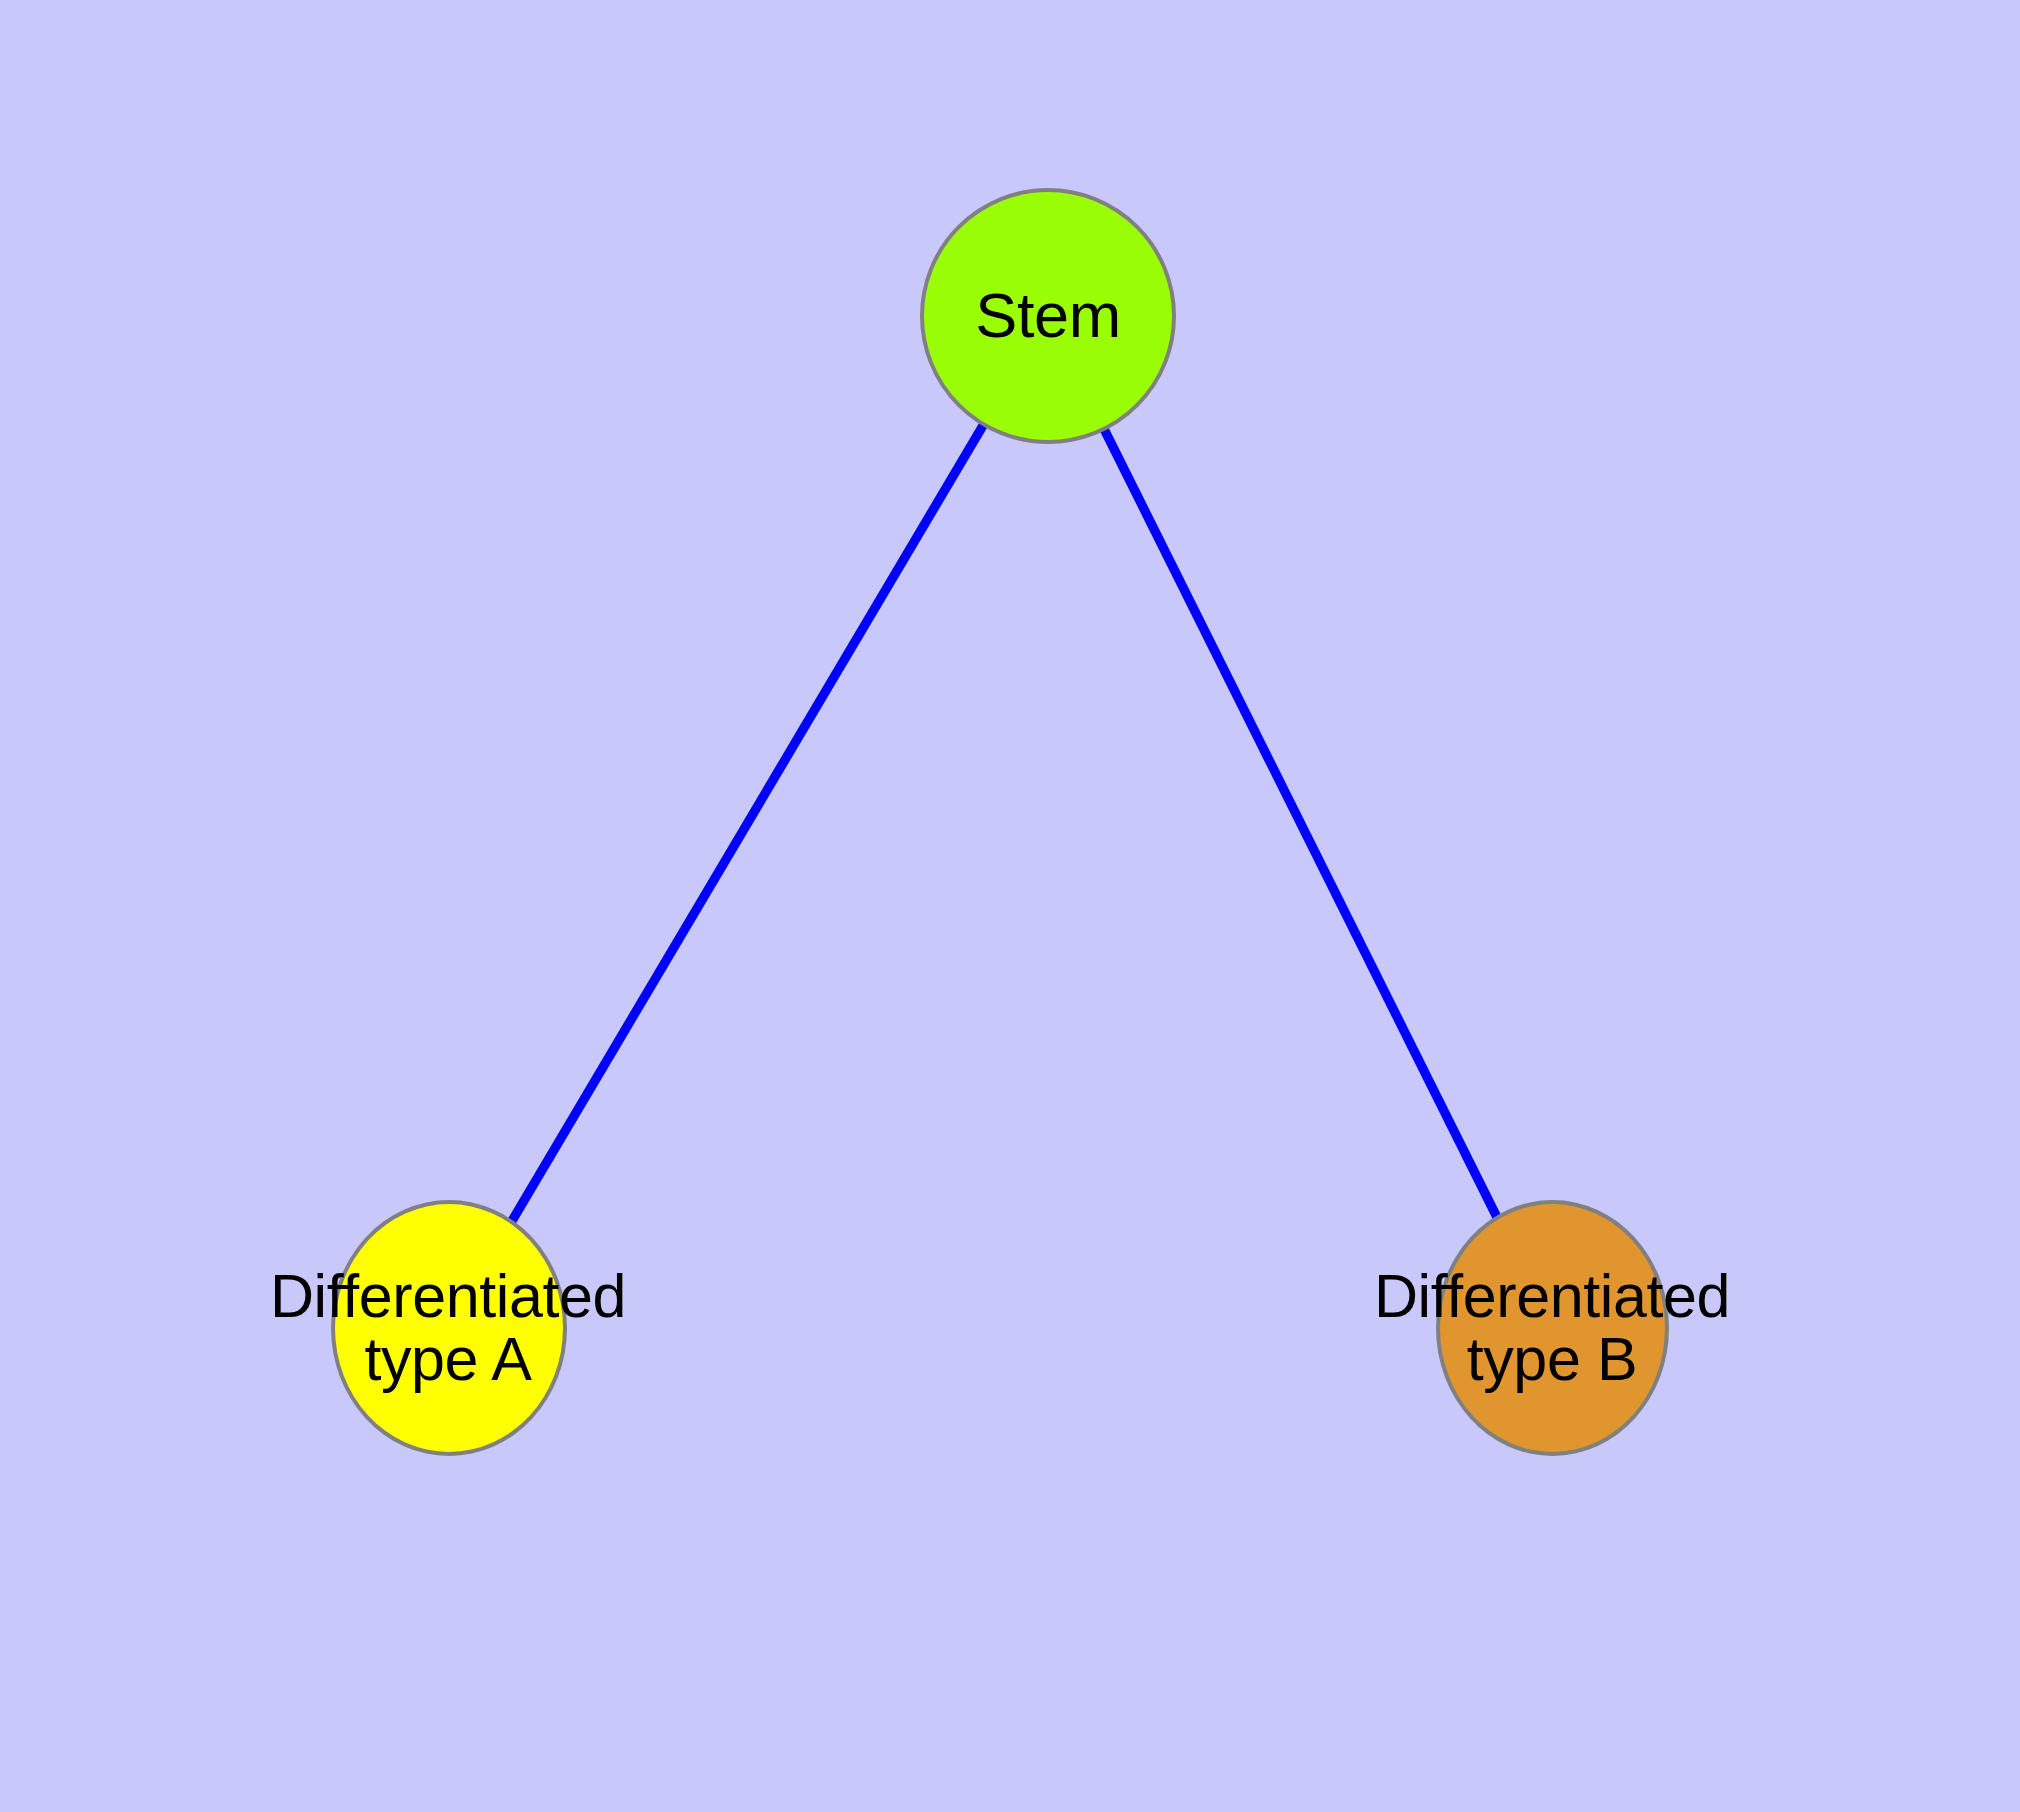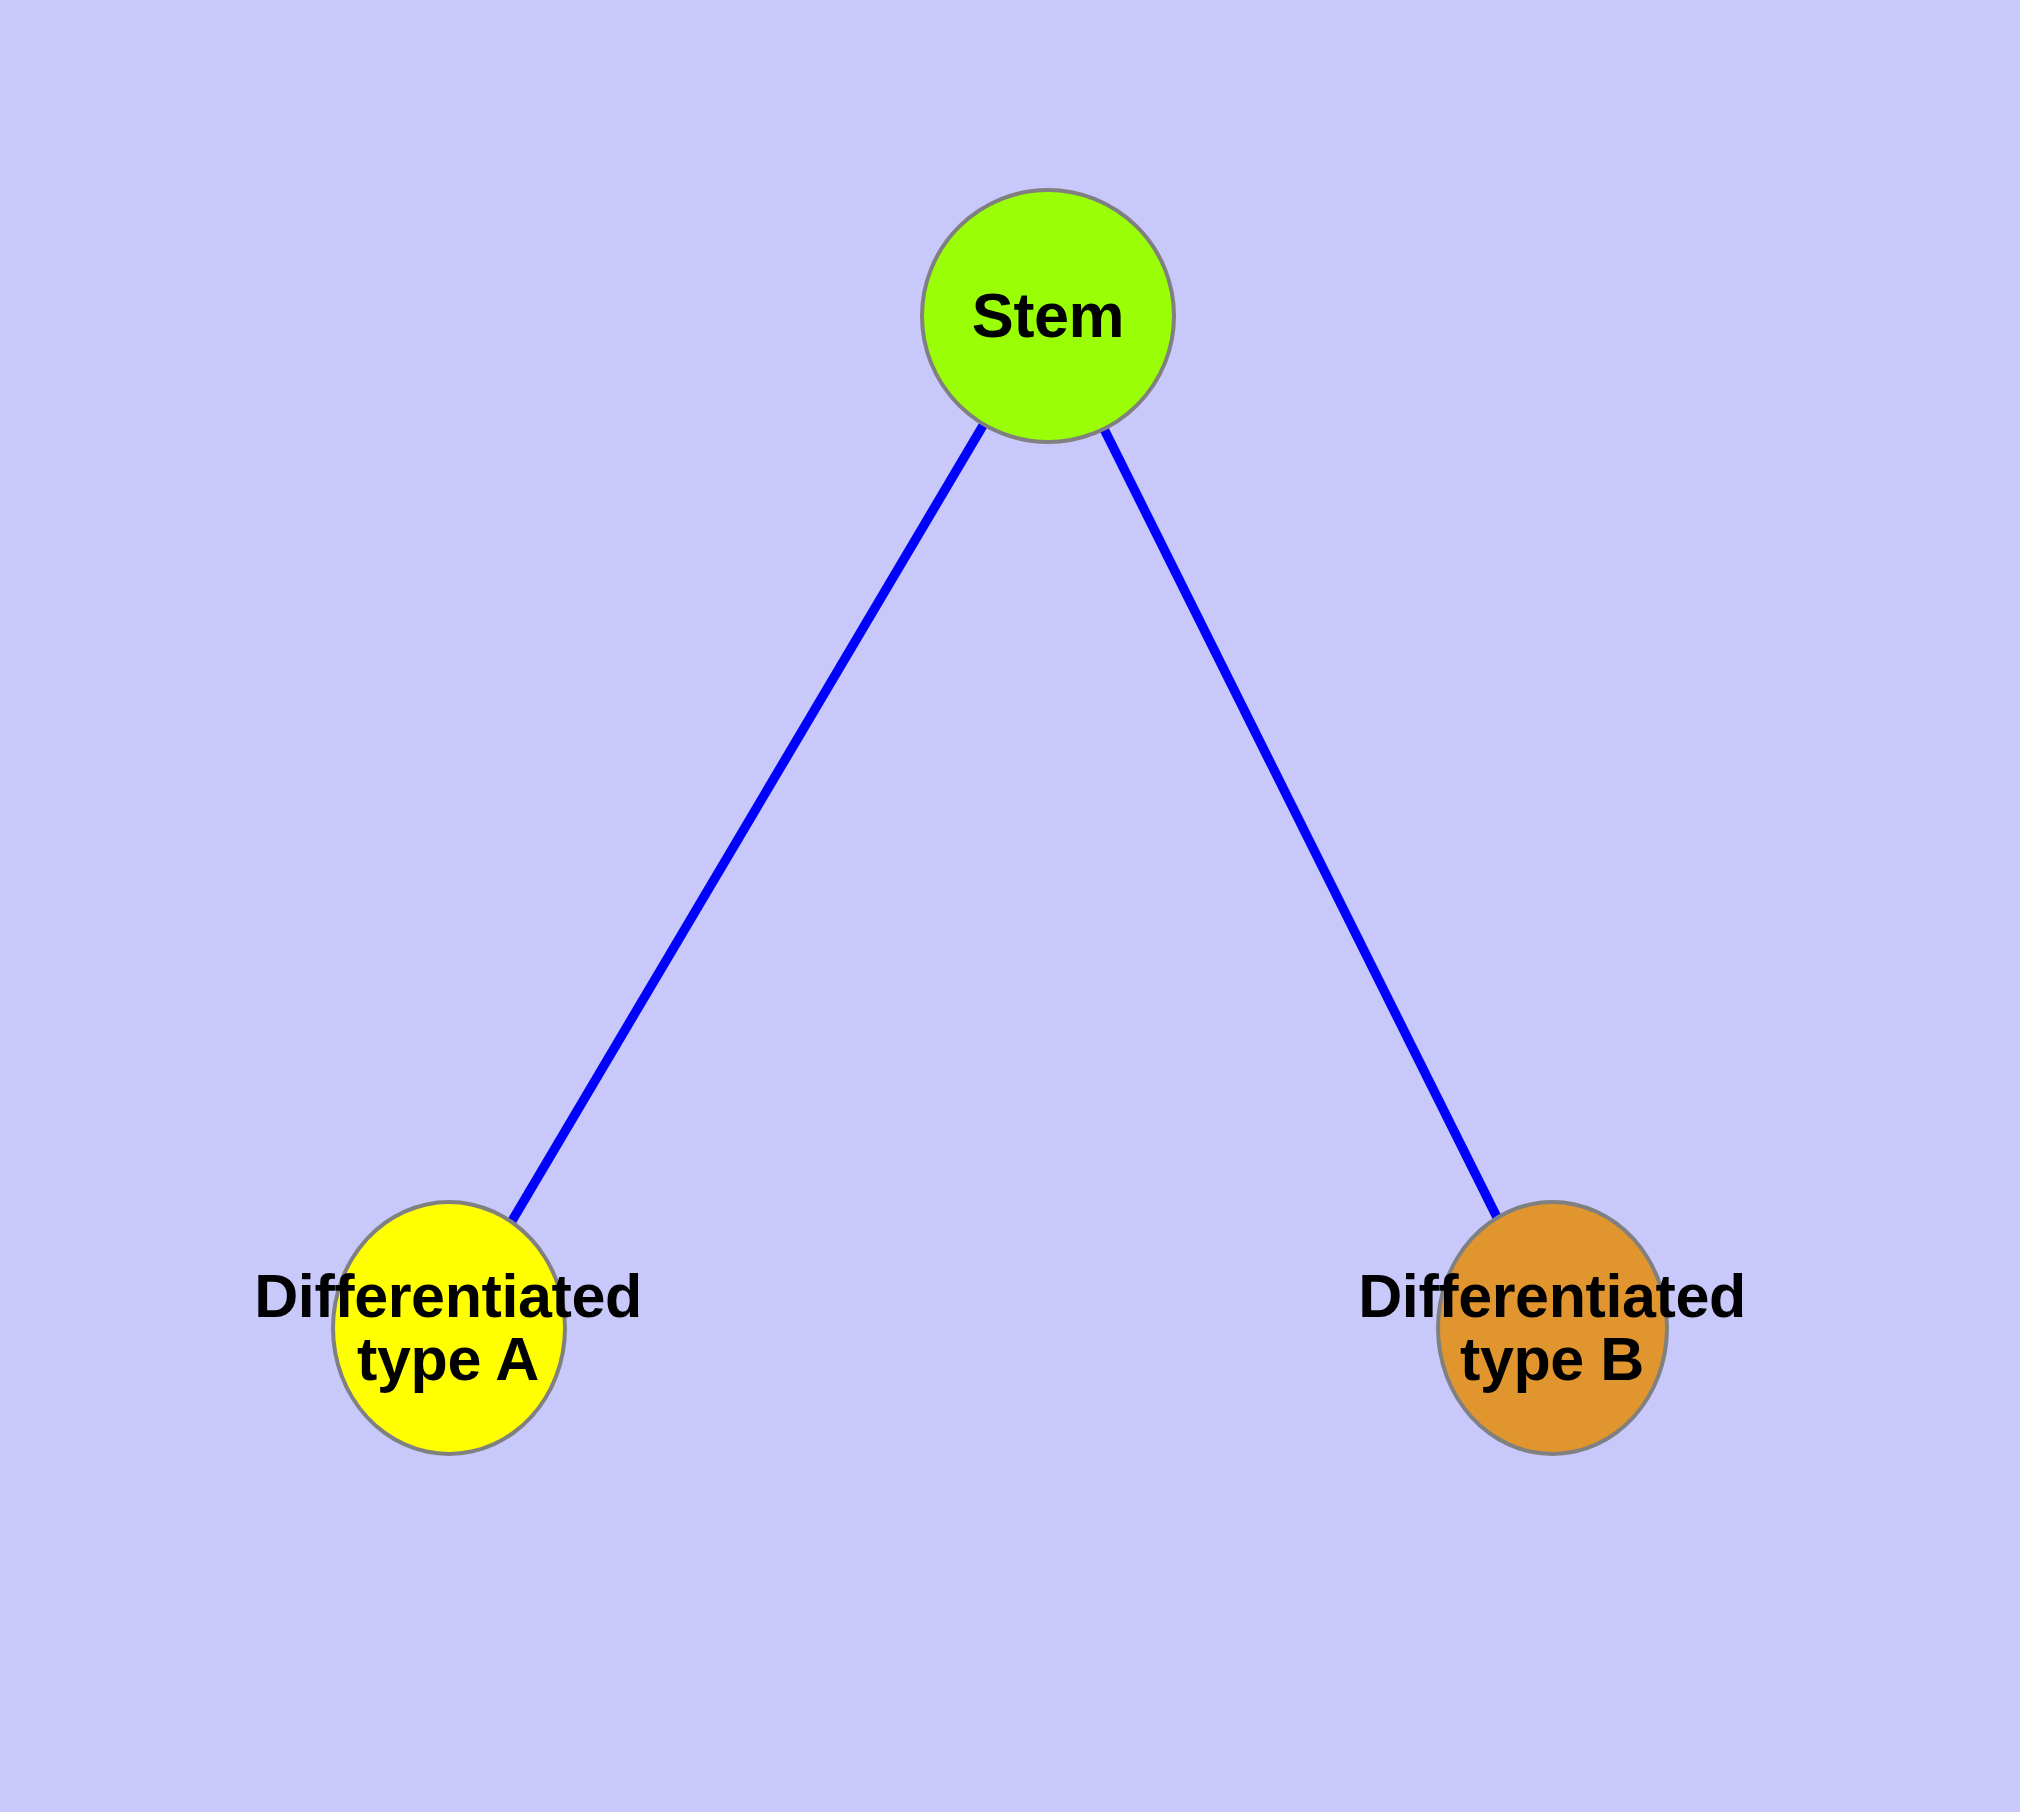--- a/index.html
+++ b/index.html
@@ -32,21 +32,21 @@
     position: absolute;
     z-index: 2;
     border-radius: 50%;
     box-sizing: border-box;
     border: 4.2px solid #808080;
   }
   .node-label {
     position: absolute;
     z-index: 3;
     color: #000000;
-    font-weight: bold;
+    font-weight: normal;
     text-align: center;
     white-space: pre;
     line-height: 1.04;
     letter-spacing: -0.4px;
     transform: translate(-50%, -50%);
   }
   #node-stem {
     left: 920px;
     top: 188px;
     width: 256px;

